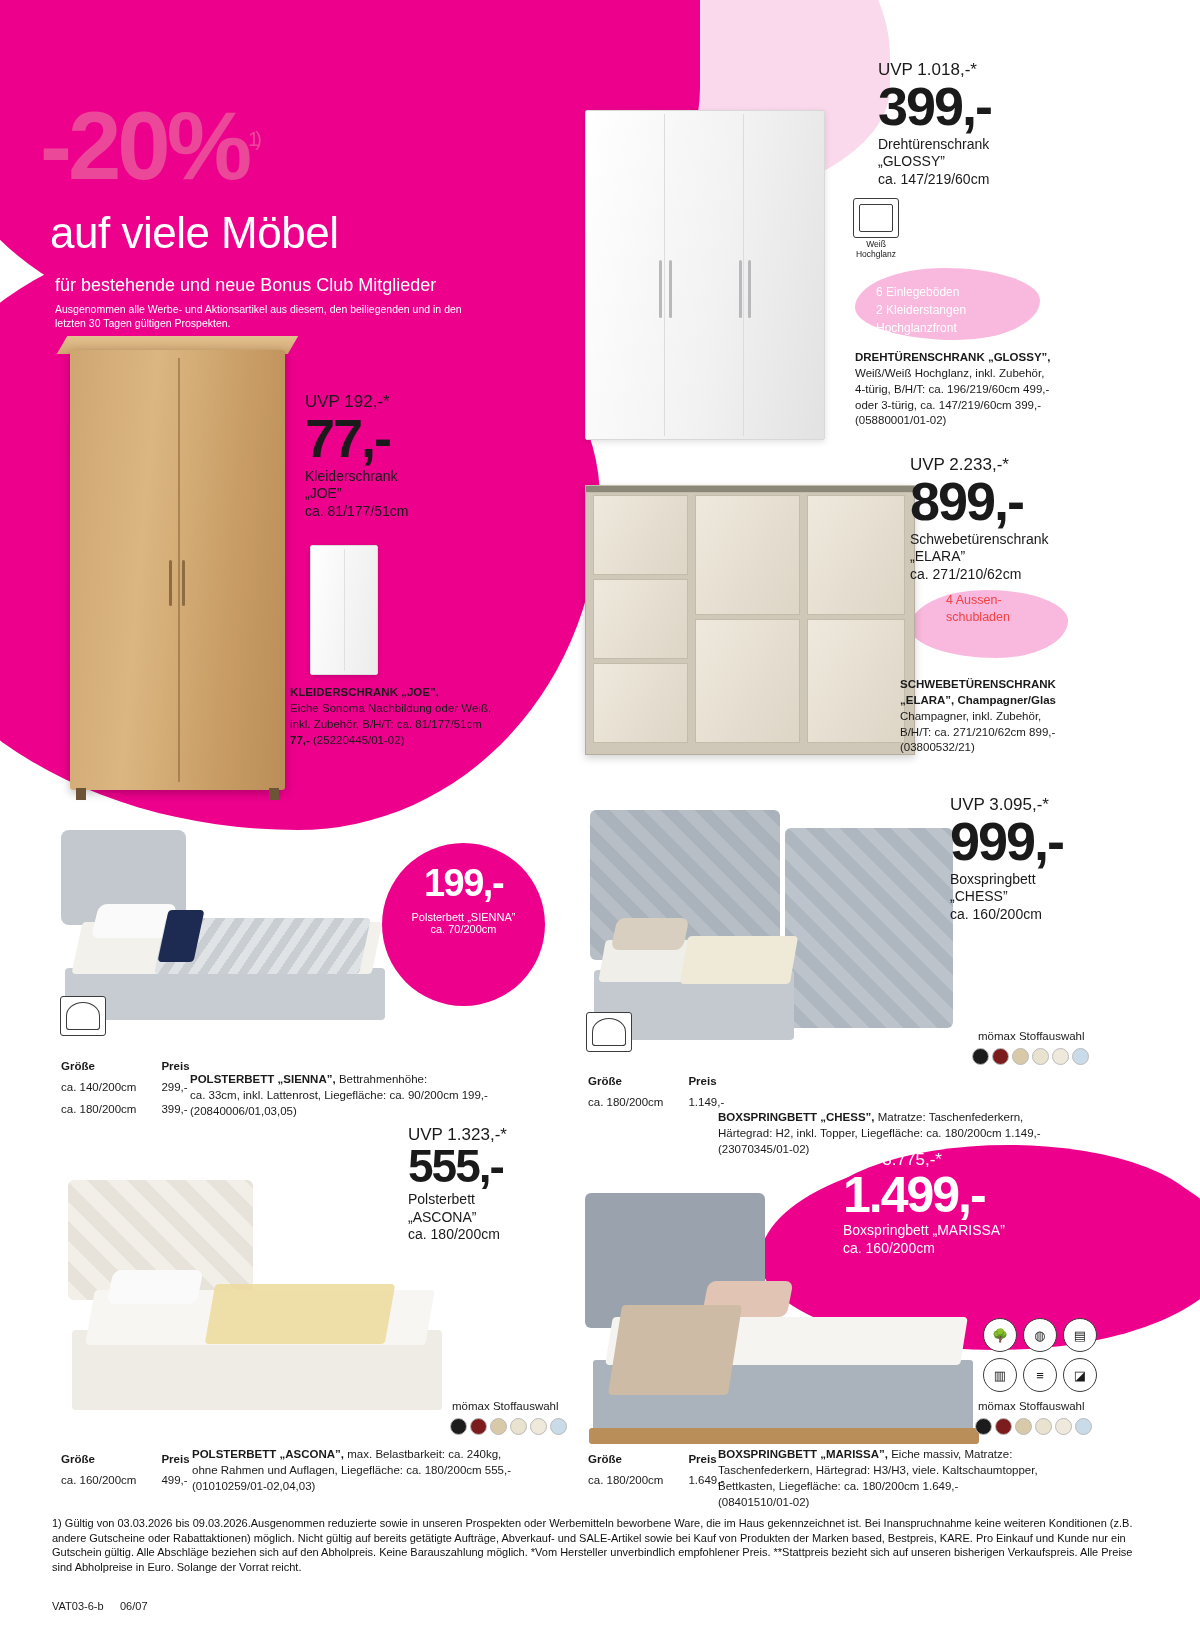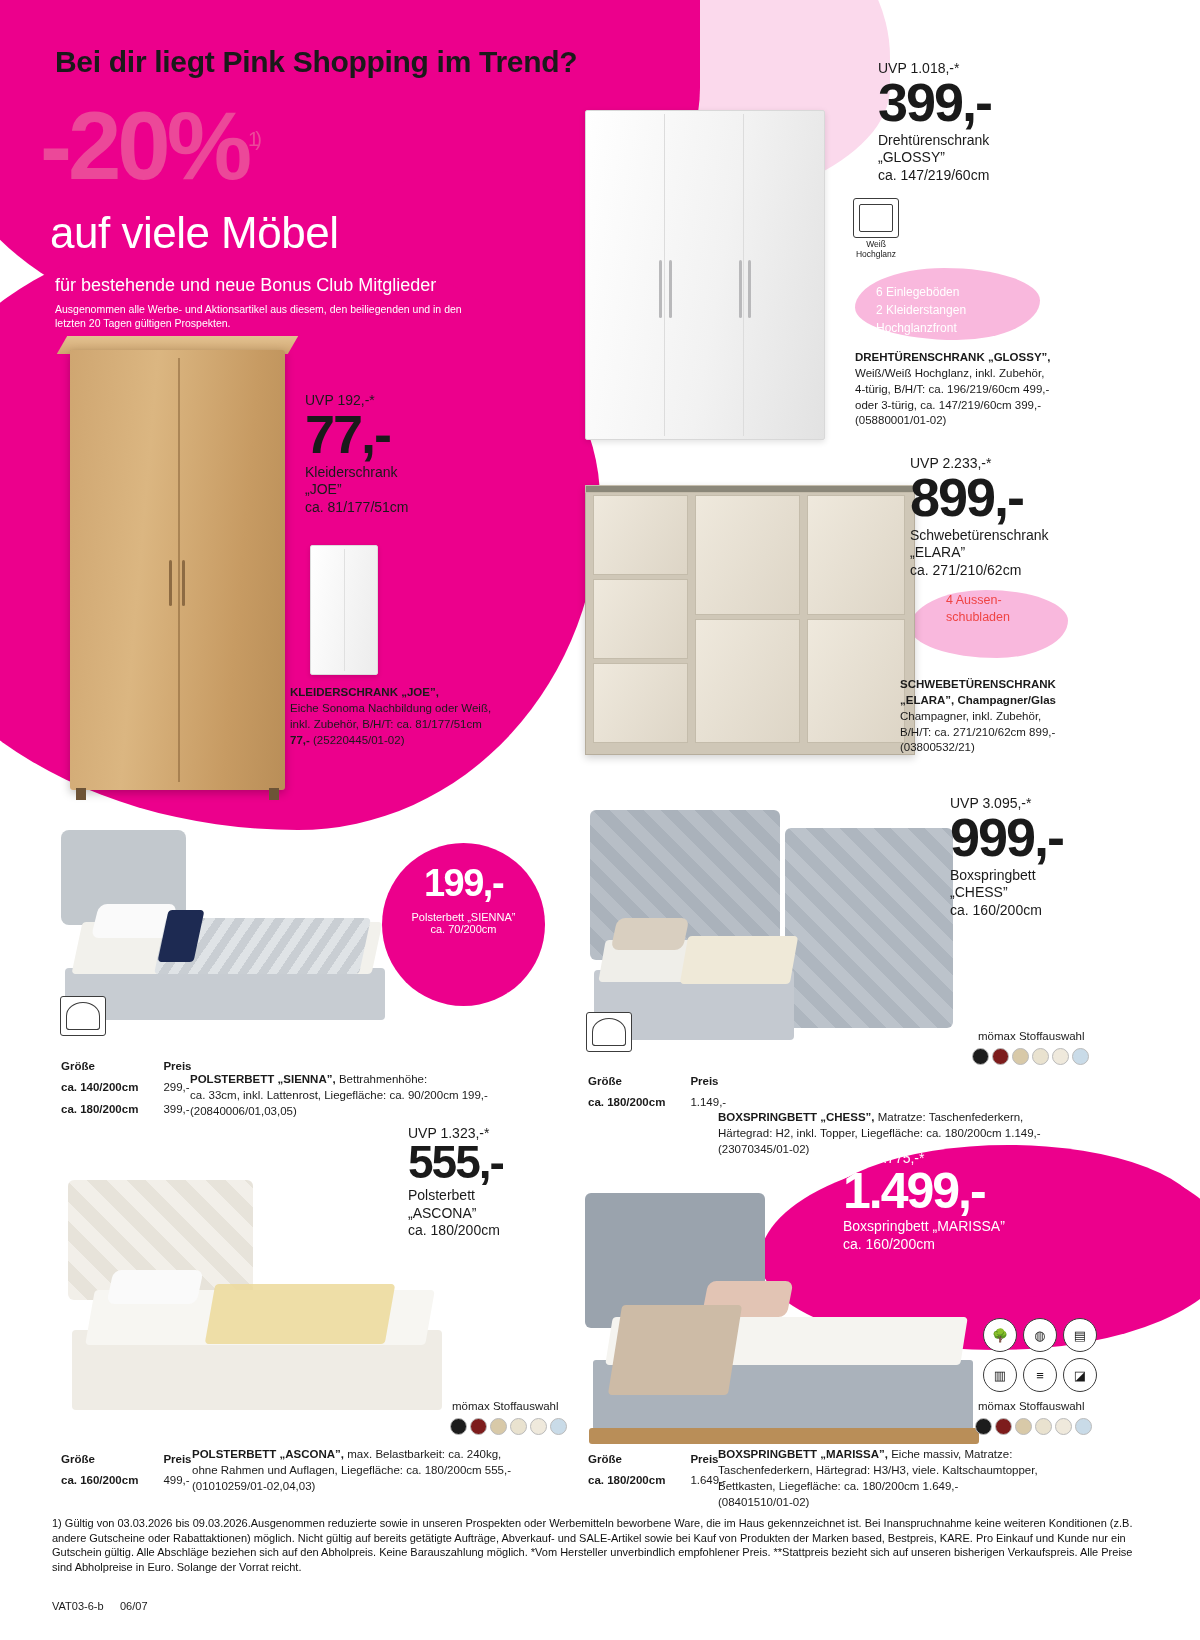--- a/index.html
+++ b/index.html
@@ -66,21 +66,21 @@
   .sub-discount2 {
     position:absolute; left:55px; top:275px; z-index:5;
     font-size:18px; color:#ffffff;
   }
   .legal-top {
     position:absolute; left:55px; top:302px; z-index:5;
     font-size:10.5px; line-height:1.35; color:#ffffff; max-width:420px;
   }
 
   
-  .uvp { font-size:14px; color:#1a1a1a; }
+  .uvp { font-size:17px; color:#1a1a1a; }
   .price { font-weight:bold; letter-spacing:-2px; line-height:0.92; }
   .desc { font-size:14px; line-height:1.25; }
 
   .info-block { font-size:11.5px; line-height:1.38; }
   .info-block b { font-weight:bold; }
 
   
   .prod { position:absolute; }
 
   
@@ -143,21 +143,21 @@
     border-radius:3px; background:#fff; z-index:6;
   }
   .badge-icon .in { position:absolute; inset:5px; border:1.5px solid #3c3c3c; border-radius:2px; }
   .badge-label { position:absolute; font-size:8.5px; text-align:center; line-height:1.15; z-index:6; }
 
   .swatches { display:flex; gap:3px; }
   .swatch { width:17px; height:17px; border-radius:50%; border:1px solid #bbb; }
 
   .tbl { font-size:11.5px; line-height:1.5; }
   .tbl th { font-weight:bold; text-align:left; padding-right:22px; }
-  .tbl td { padding-right:22px; white-space:nowrap;font-weight:bold; }
+  .tbl td { padding-right:22px; white-space:nowrap; }
   .tbl td.b { font-weight:normal; }
 
   .footer-legal {
     position:absolute; left:52px; top:1516px; width:1100px; z-index:6;
     font-size:11px; line-height:1.32; color:#111;
   }
   .footer-code {
     position:absolute; left:52px; top:1600px; z-index:6; font-size:11px;
   }
   .footer-page { position:absolute; left:120px; top:1600px; z-index:6; font-size:11px; }
@@ -174,28 +174,27 @@
 <div class="page">
 
   <div class="blob-wrap">
     <div class="blob pale blob-pale-top"></div>
     <div class="blob blob-top-left"></div>
     <div class="blob blob-neck"></div>
     <div class="blob blob-mid"></div>
     <div class="blob blob-bottom-right"></div>
   </div>
 
-  <div class="headline">Bei dir liegt Pink Shopping im Trend?</div>
 
   <div class="big-discount">
     <span>-20%</span><sup>1)</sup>
   </div>
   <div class="sub-discount">auf viele Möbel</div>
   <div class="sub-discount2">für bestehende und neue Bonus Club Mitglieder</div>
-  <div class="legal-top">Ausgenommen alle Werbe- und Aktionsartikel aus diesem, den beiliegenden und in den letzten 20 Tagen gültigen Prospekten.</div>
+  <div class="legal-top">Ausgenommen alle Werbe- und Aktionsartikel aus diesem, den beiliegenden und in den letzten 30 Tagen gültigen Prospekten.</div>
 
   <div class="prod glossy">
     <div class="body"></div>
     <div class="seam" style="left:33%"></div>
     <div class="seam" style="left:66%"></div>
     <div class="handle" style="left:31%; top:150px;"></div>
     <div class="handle" style="left:35%; top:150px;"></div>
     <div class="handle" style="left:64%; top:150px;"></div>
     <div class="handle" style="left:68%; top:150px;"></div>
   </div>

